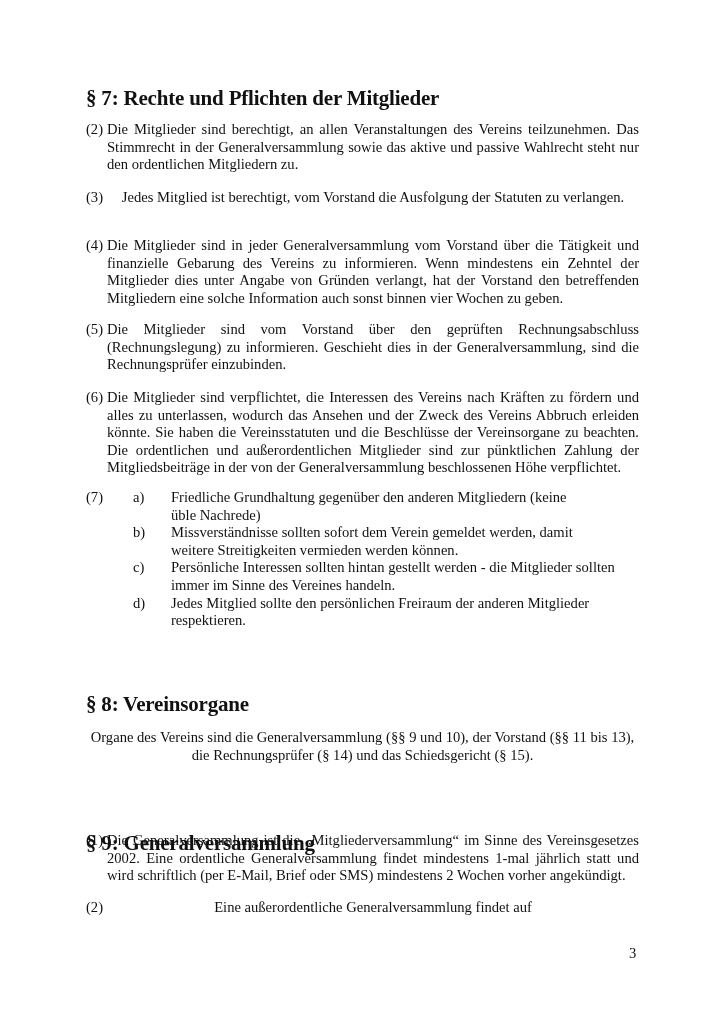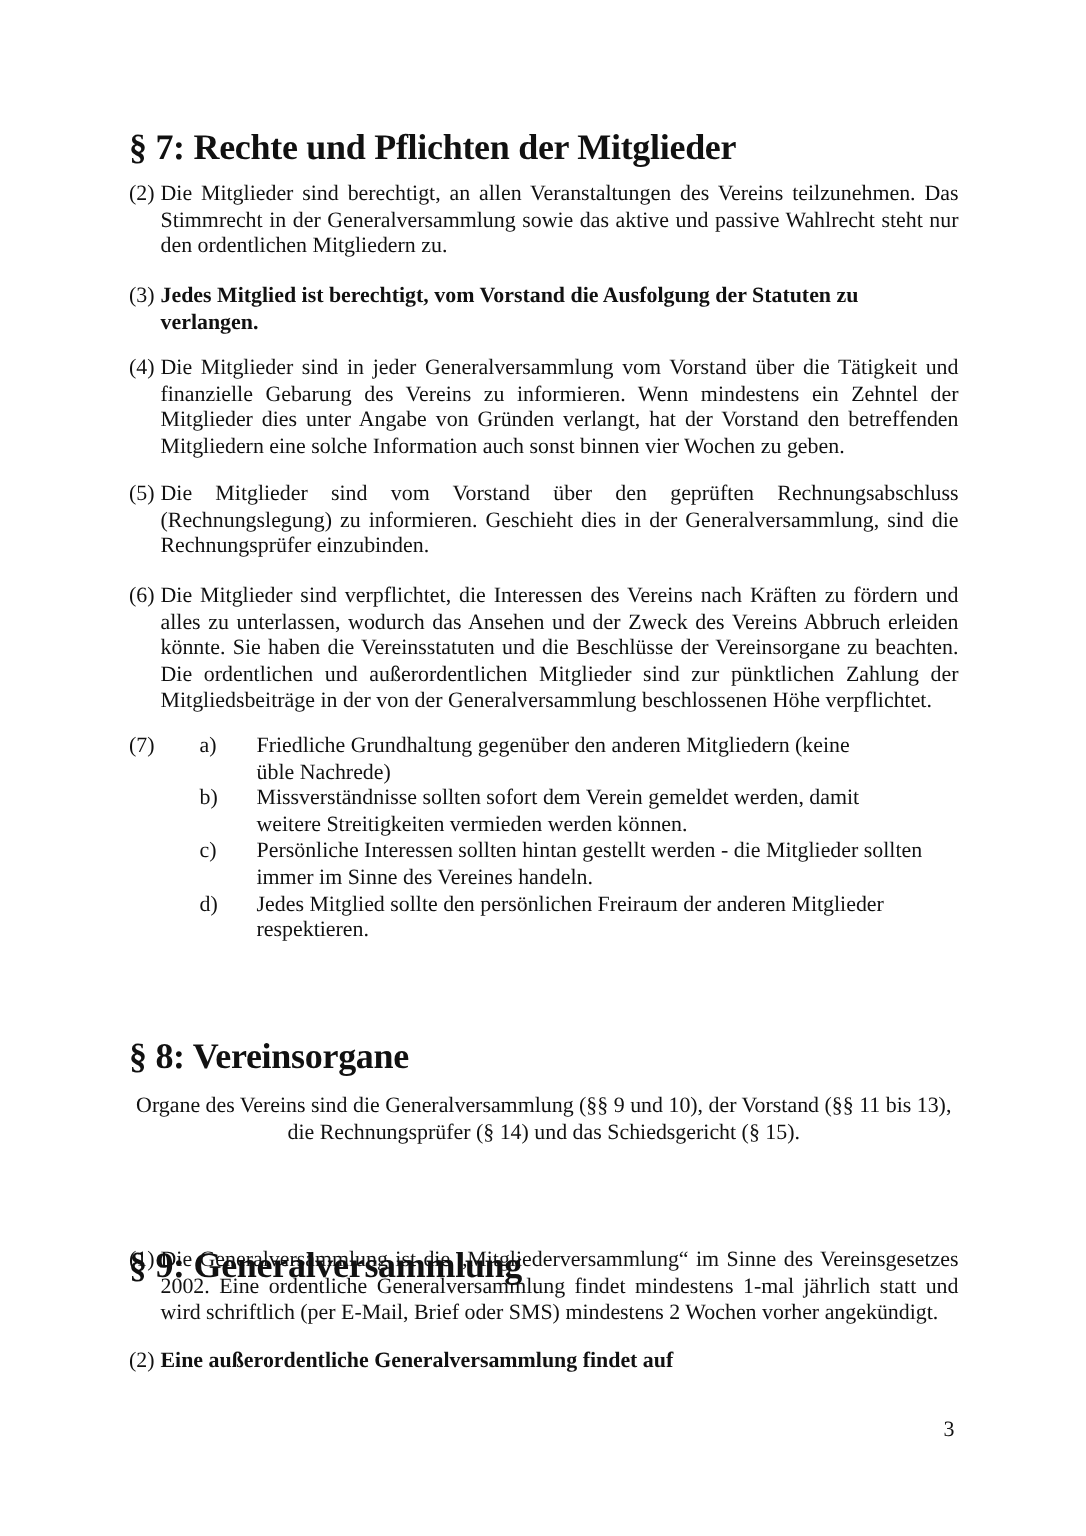--- a/index.html
+++ b/index.html
@@ -1,24 +1,24 @@
 <!DOCTYPE html>
 <html><head>
 <meta charset="utf-8">
 <style>
   html, body { margin: 0; padding: 0; background: #ffffff; }
   body { width: 724px; height: 1024px; position: relative; overflow: hidden;
          font-family: "Liberation Serif", "DejaVu Serif", serif; color: #111; }
   .page { position: absolute; left: 86px; top: 0; width: 553px; }
-  h2 { position: absolute; left: 0; margin: 0; font-size: 24px; font-weight: bold;
+  h2 { position: absolute; left: 0; margin: 0; font-size: 21px; font-weight: bold;
        font-family: "Liberation Serif", serif; letter-spacing: -0.2px; }
   .para { position: absolute; left: 0; width: 553px; font-size: 14.6px; line-height: 17.6px; }
   .para .num { position: absolute; left: 0; top: 0; }
   .para .txt { margin-left: 21px; text-align: justify; }
-  .para .txt.left { text-align: left; font-weight: bold; }
+  .para .txt.left { text-align: center; }
   .sub { position: relative; margin-left: 47px; }
   .sub .lbl { position: absolute; left: 0; top: 0; }
   .sub .stxt { margin-left: 38px; text-align: left; }
   .plain { position: absolute; left: 0; width: 553px; font-size: 14.6px; line-height: 17.6px; text-align: center; }
   .pagenum { position: absolute; left: 629px; top: 945px; font-size: 14.6px; }
 </style>
 </head>
 <body>
 
 <div class="page">

